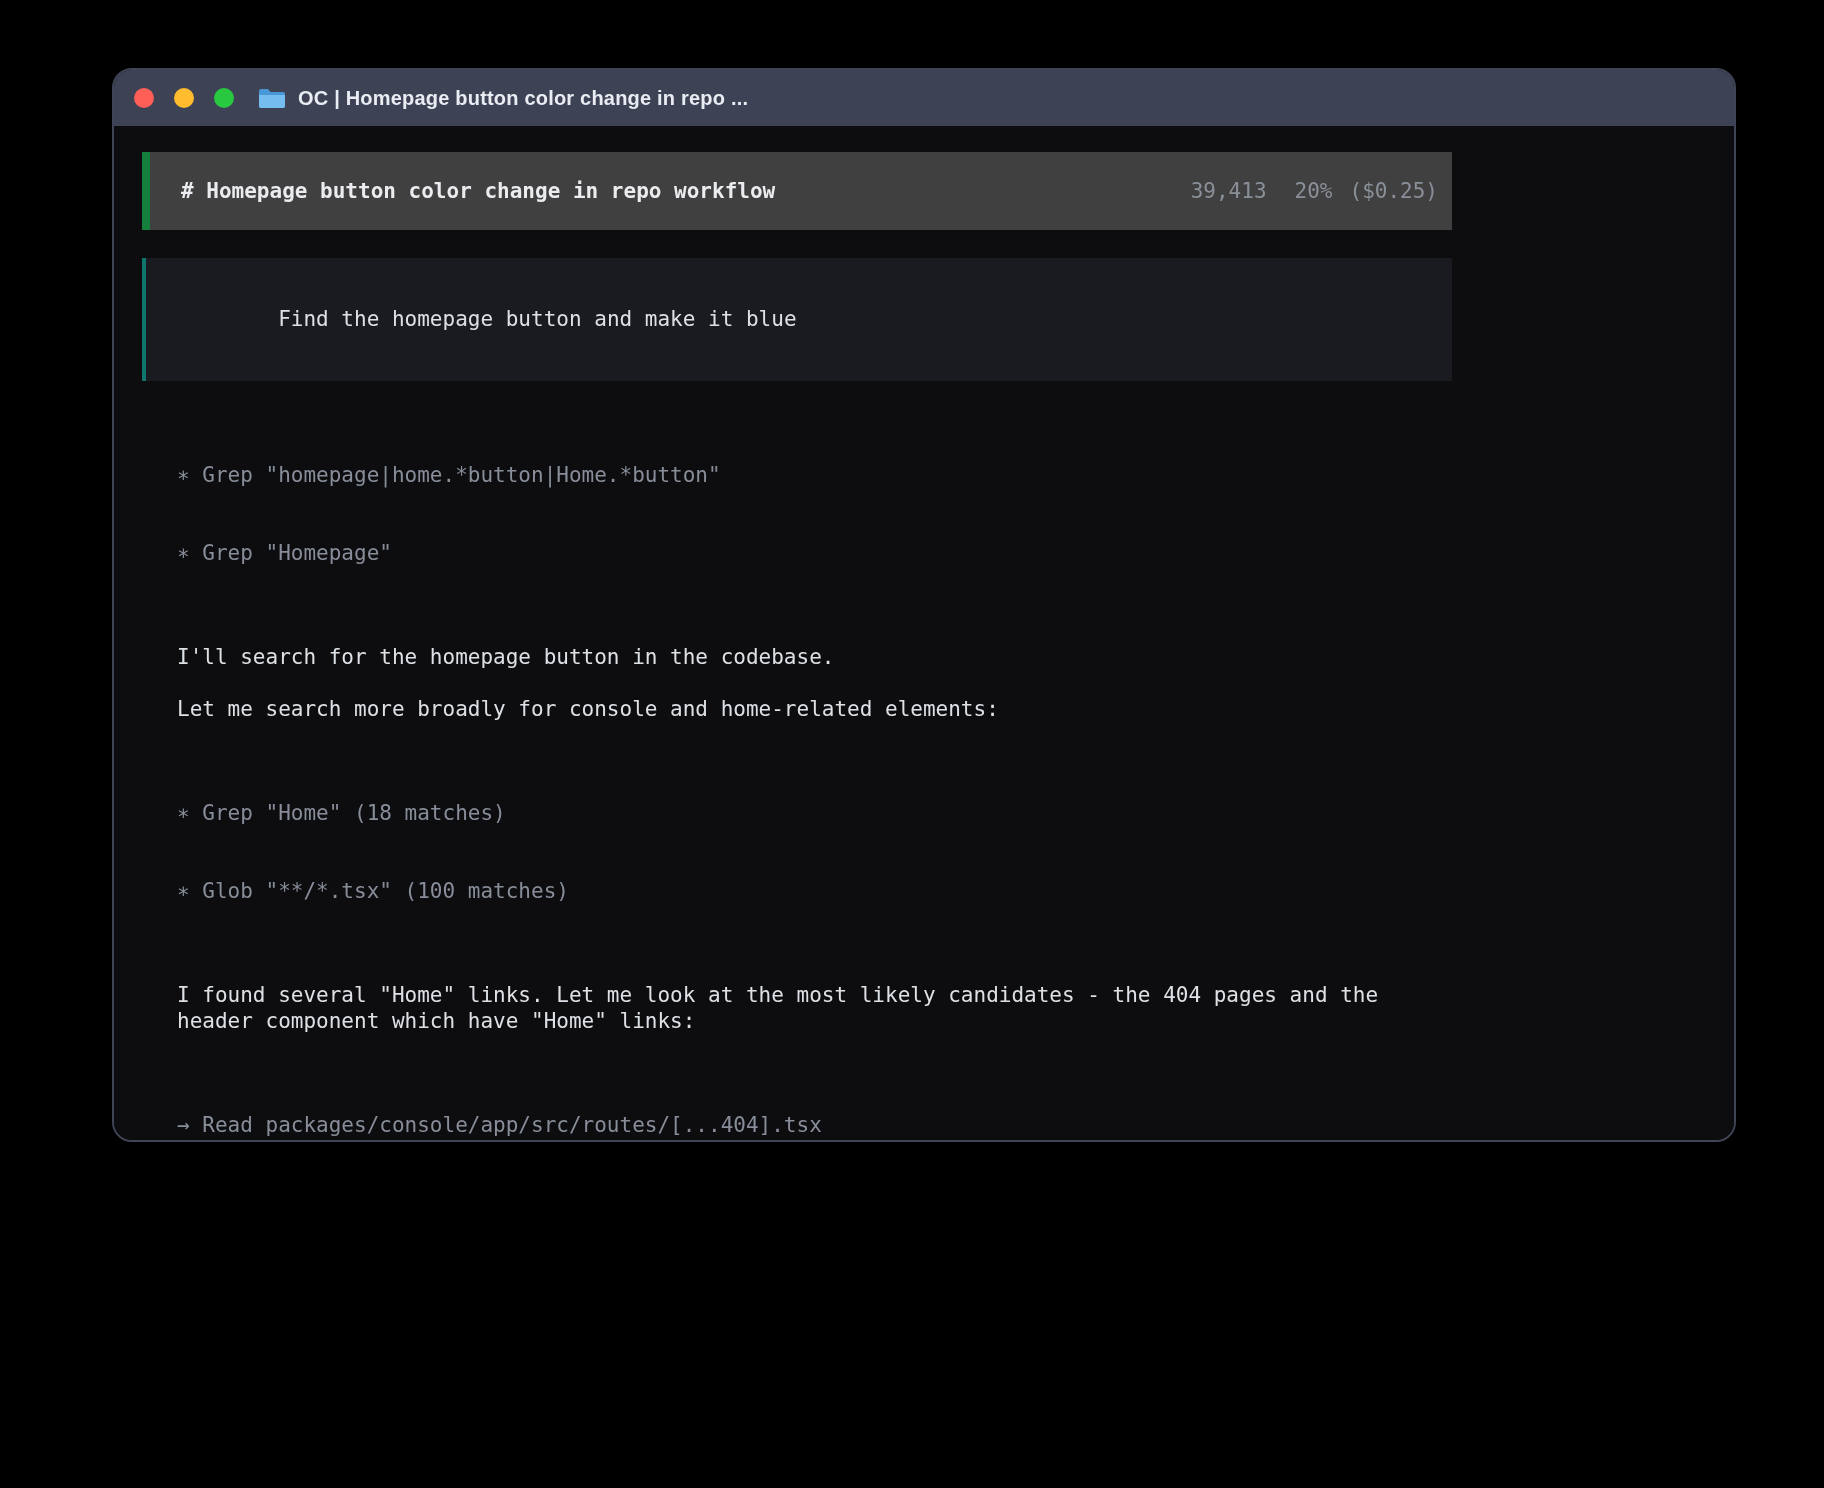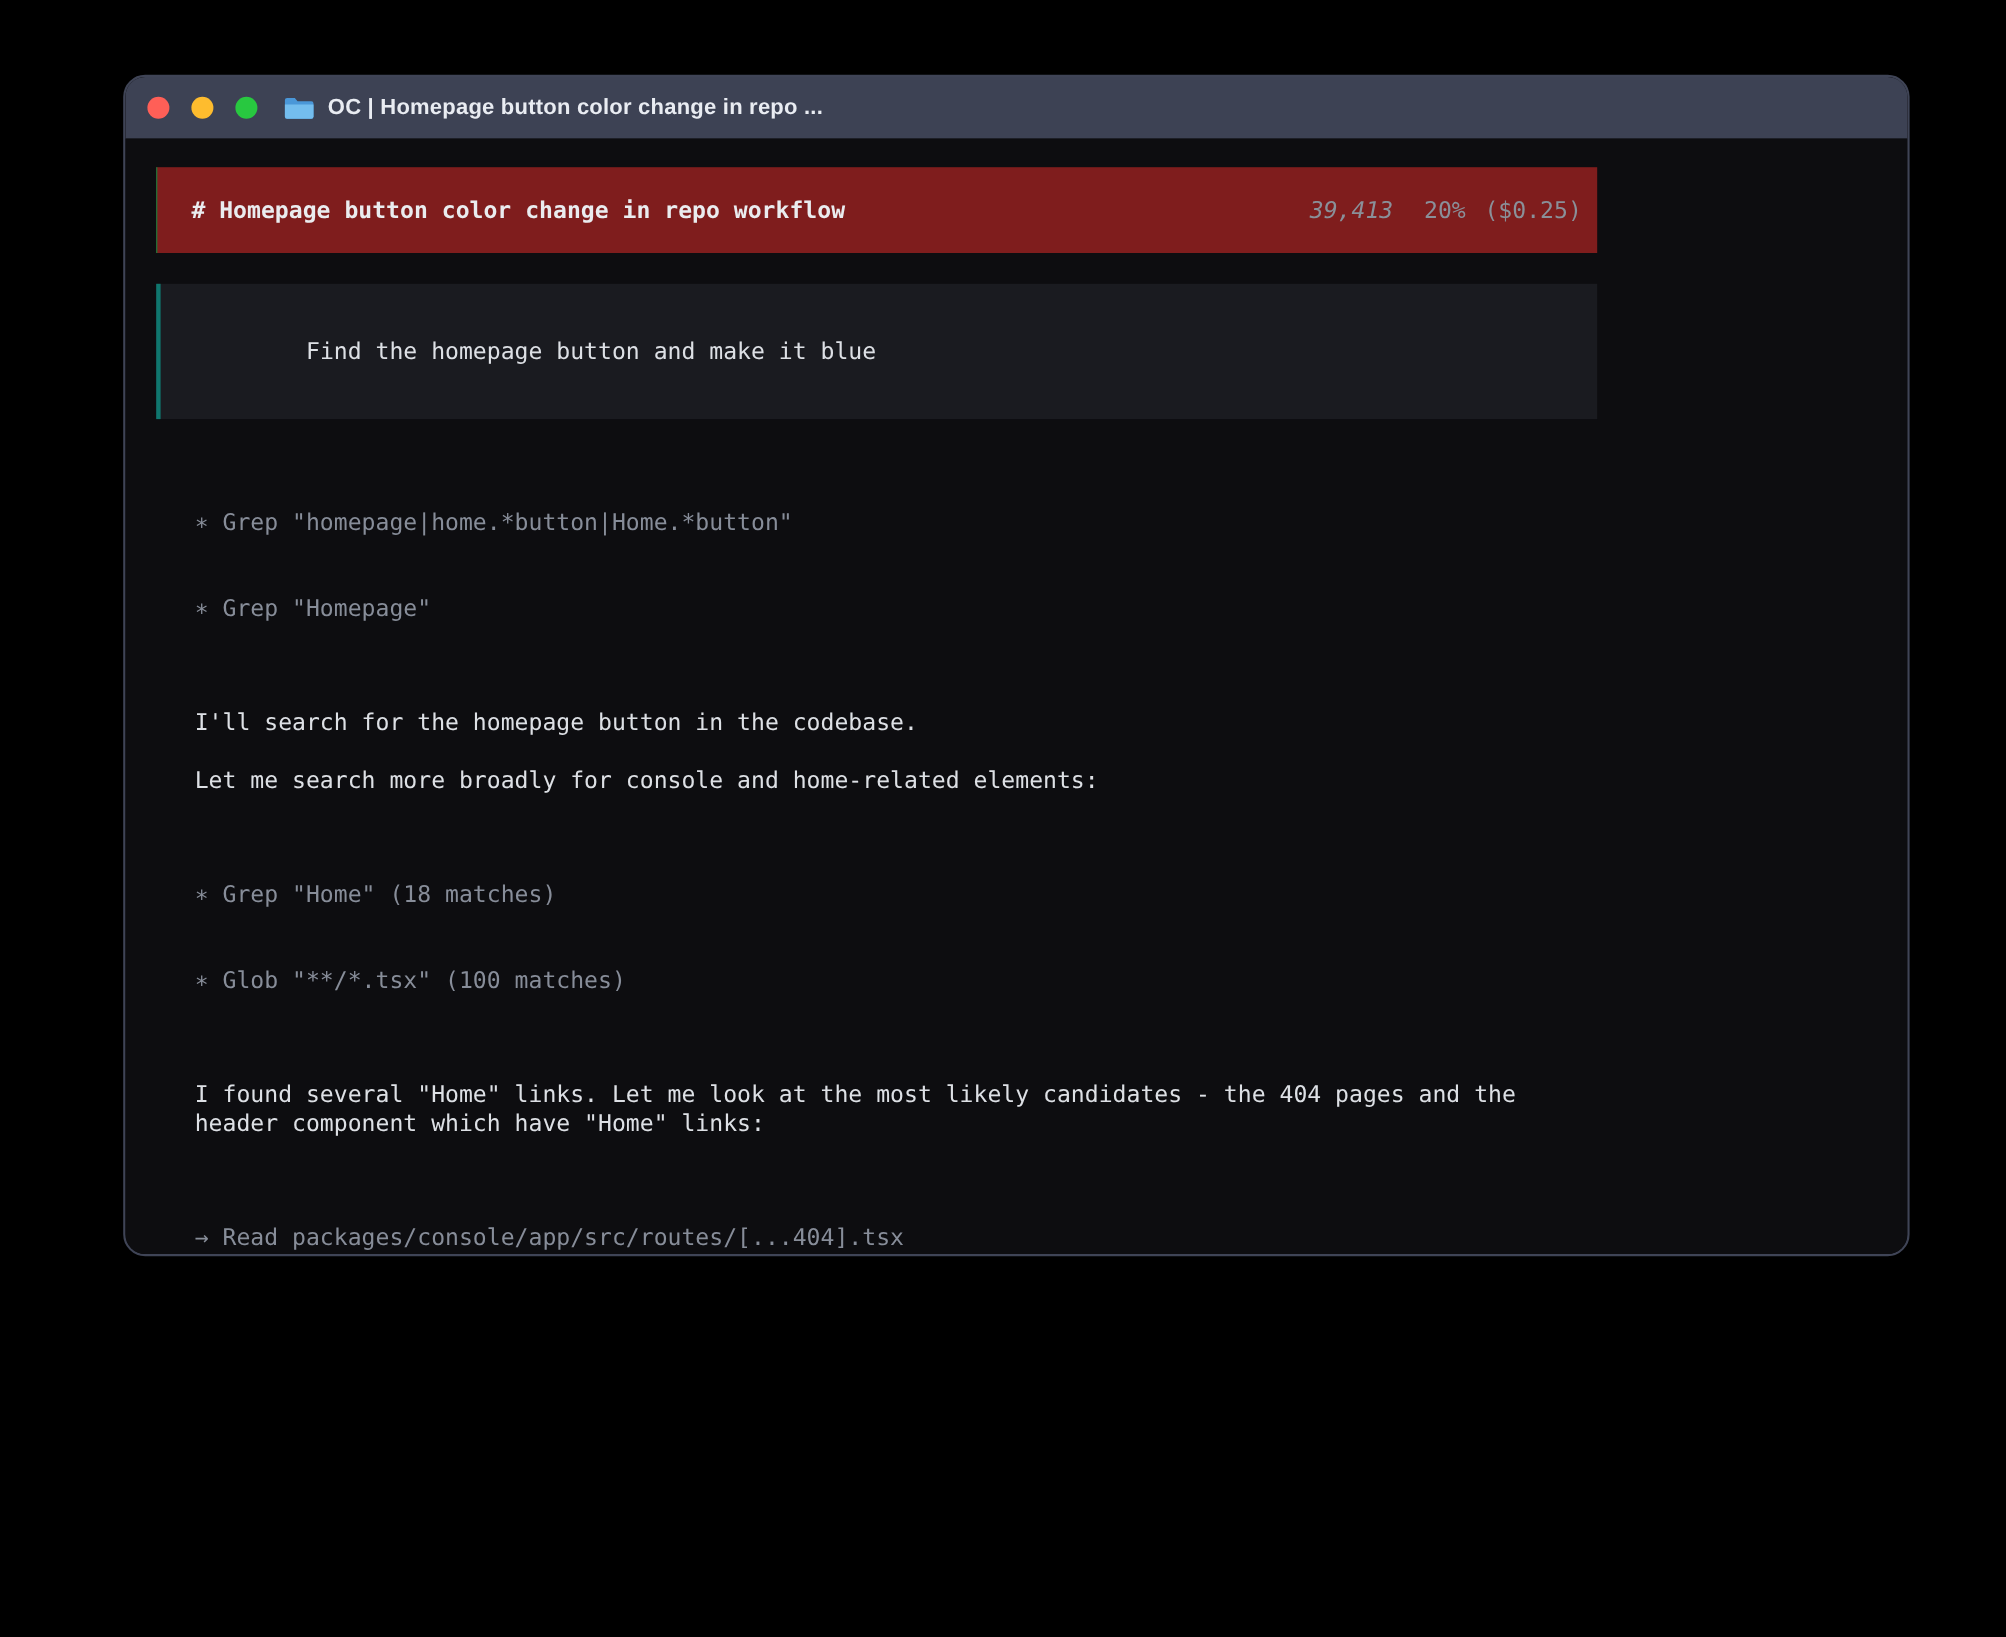--- a/index.html
+++ b/index.html
@@ -23,26 +23,26 @@
   .win-title { margin-left:12px; font-size:20px; font-weight:bold; color:#e9ecf2; letter-spacing:0.2px; }
 
   .content {
     height:calc(100% - 56px); padding:26px 0 0 28px;
     font-size:21px; line-height:26px; color:#dde0e5; background:#0d0d10;
   }
   .col { width:1310px; }
 
   .session-header {
     display:flex; justify-content:space-between; align-items:center;
-    background:#7f1d1d; border-left:1px solid #15803d;
+    background:#404040; border-left:8px solid #15803d;
     padding:26px 14px 26px 31px; margin-bottom:28px;
   }
   .session-title { font-weight:bold; color:#eaecef; white-space:pre; }
   .session-stats { color:#8a9099; white-space:pre; }
-  .session-stats .tokens { margin-right:28px;font-style:italic; }
+  .session-stats .tokens { margin-right:28px; }
   .session-stats .pct { margin-right:17px; }
 
   .user-msg {
     background:#1a1b20; border-left:4px solid #0f766e;
     padding:22px 14px 23px 31px; margin-bottom:29px; white-space:pre-wrap;
   }
 
   .block { margin:0 0 26px 35px; white-space:pre-wrap; }
   .dim { color:#878d99; }
   .line { white-space:pre; }

